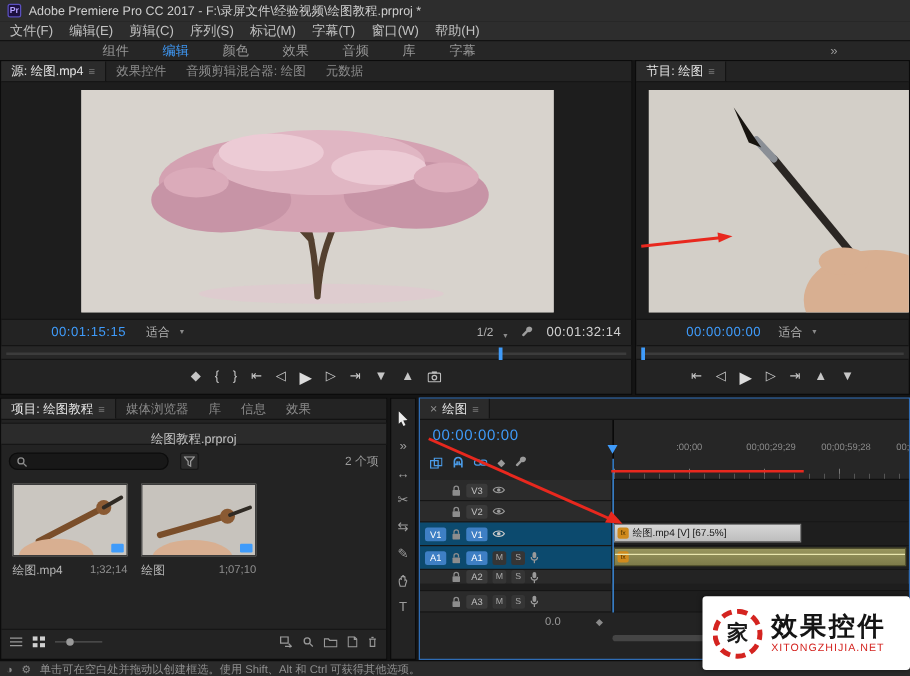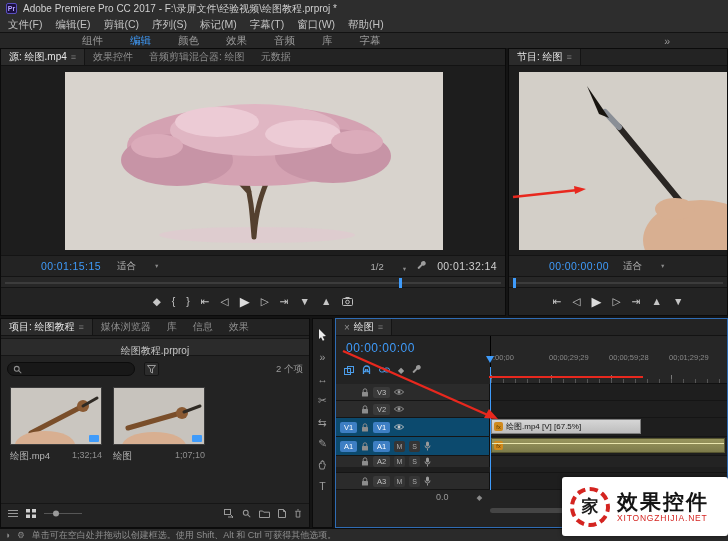--- a/index.html
+++ b/index.html
@@ -23,21 +23,21 @@
 .ptab{padding:0 8px;display:flex;align-items:center;gap:4px;}
 .ptab.active{color:#e6e6e6;background:#2b2b2b;border-right:1px solid #141414;}
 .hamb{color:#777;font-size:9px;}
 
 
 .monitor{position:relative;background:#1d1d1d;overflow:hidden;border-bottom:1px solid #141414;}
 .video{position:absolute;overflow:hidden;background:#d6d2cc;}
 .mon-row1{display:flex;align-items:center;height:20px;padding:0 8px;font-size:10.5px;}
 .tc-blue{color:#3f9bfa;letter-spacing:.4px;padding-left:32px;}
 .tc-dur{color:#cfcfcf;letter-spacing:.4px;}
-.dd{color:#b3b3b3;font-size:9.5px;display:flex;align-items:center;gap:18px;}
+.dd{color:#b3b3b3;font-size:9.5px;display:flex;align-items:center;gap:7px;}
 .caret{font-size:5.5px;color:#8a8a8a;}
 .mon-scrub{position:relative;height:12px;background:#272727;border-top:1px solid #141414;border-bottom:1px solid #141414;}
 .scrub-line{position:absolute;left:4px;right:4px;top:5px;height:2px;background:#3c3c3c;}
 .playhead-mk{position:absolute;top:1px;width:3px;height:10px;background:#3f9bfa;}
 .transport{display:flex;align-items:center;justify-content:center;gap:11px;height:27px;font-size:10.5px;color:#c6c6c6;}
 .tbtn{line-height:1;}
 .tbtn.play{font-size:13px;color:#dcdcdc;}
 
 
 .file-row{position:absolute;left:0;top:19px;right:0;height:18px;background:#2b2b2b;border-top:1px solid #161616;border-bottom:1px solid #161616;display:flex;align-items:center;gap:5px;padding:0 7px;font-size:10px;color:#c4c4c4;flex-direction:column;}
@@ -54,21 +54,21 @@
 
 
 .tools{display:flex;flex-direction:column;align-items:center;gap:11px;padding-top:10px;font-size:10.5px;color:#9d9d9d;}
 .tool{line-height:1;}
 
 
 .tl-panel{border:1px solid #2f6cb4;}
 .tl-tc{position:absolute;left:10px;top:22px;font-size:12px;color:#3f9bfa;letter-spacing:.5px;}
 .tl-toolbar{position:absolute;left:8px;top:46px;display:flex;gap:8px;align-items:center;}
 .tl-ruler{position:absolute;left:154px;right:0;top:17px;height:48px;background:#262626;border-left:1px solid #000;border-bottom:1px solid #111;}
-.rlabel{position:absolute;top:17px;font-size:7.5px;color:#8a8a8a;white-space:nowrap;}
+.rlabel{position:absolute;top:17px;font-size:7.5px;color:#8a8a8a;white-space:nowrap;margin-left:48px;}
 .rticks-minor{position:absolute;left:0;right:0;bottom:0;height:4px;background:repeating-linear-gradient(90deg,#555 0 1px,transparent 1px 12px);}
 .rticks-major{position:absolute;left:0;right:0;bottom:0;height:8px;background:repeating-linear-gradient(90deg,#787878 0 1px,transparent 1px 60px);}
 .tl-tracks{position:absolute;left:0;right:0;top:65px;}
 .trow{display:flex;border-bottom:1px solid #151515;}
 .thead{width:154px;background:#2b2b2b;border-right:1px solid #101010;display:flex;align-items:center;gap:4px;padding:0 0 0 4px;flex:none;}
 .thead.hl{background:#0c4a6e;}
 .tbody{position:relative;flex:1;background:#1e1e1e;overflow:hidden;}
 .badge{min-width:17px;height:11px;border-radius:2px;background:#3a3a3a;color:#c0c0c0;font-size:7.5px;display:flex;align-items:center;justify-content:center;padding:0 2px;}
 .badge.blue{background:#3e7fc4;color:#fff;}
 .badge.slot{background:transparent;min-width:17px;}

